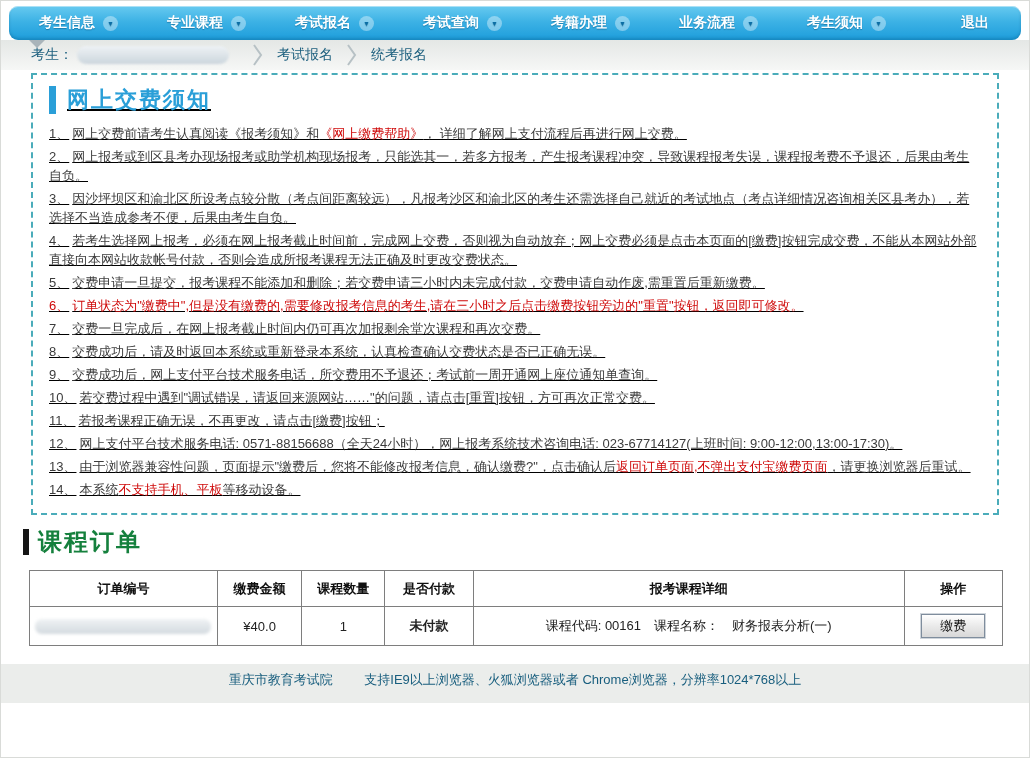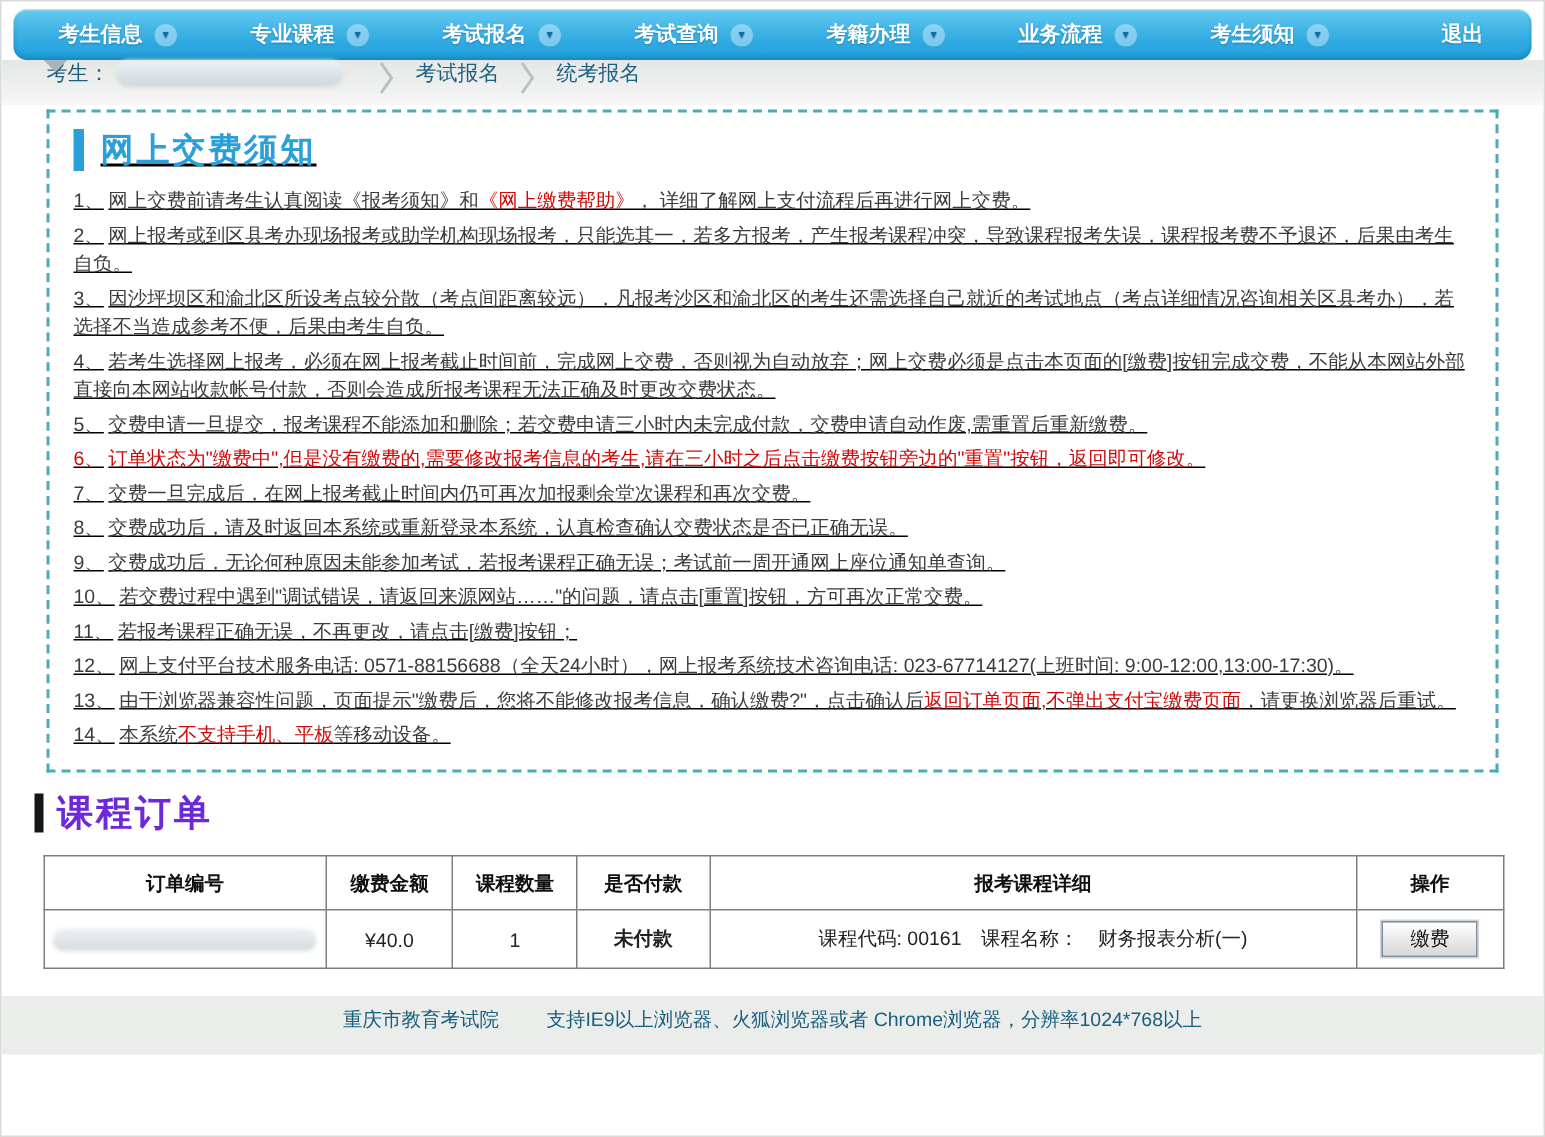--- a/index.html
+++ b/index.html
@@ -19,42 +19,42 @@
        display:flex;align-items:center;padding:0 30px;box-sizing:border-box;
        box-shadow:inset 0 1px 0 rgba(255,255,255,.45), inset 0 -2px 3px rgba(0,70,110,.25);}
   .nav-item{display:flex;align-items:center;gap:8px;color:#fff;font-weight:bold;font-size:14px;
             margin-right:49px;cursor:pointer;text-shadow:0 1px 1px rgba(0,70,110,.45);white-space:nowrap;}
   .nav-item.nav-logout{margin-left:auto;margin-right:2px;}
   .nav-caret{width:15px;height:15px;border-radius:50%;background:rgba(255,255,255,.38);
              color:#0b6ea5;font-size:7px;display:flex;align-items:center;justify-content:center;line-height:1;}
 
   
   .breadcrumb{position:relative;height:30px;background:linear-gradient(#e4e7e5,#f6f7f6);
-              display:flex;align-items:flex-start;padding-left:30px;font-size:14px;color:#1c5f7e;}
+              display:flex;align-items:center;padding-left:30px;font-size:14px;color:#1c5f7e;}
   .bc-pointer{position:absolute;left:28px;top:0;width:0;height:0;
               border-left:8px solid transparent;border-right:8px solid transparent;border-top:8px solid #a9b4ba;}
   .crumb-blob{width:152px;height:18px;border-radius:9px;margin:0 10px 0 4px;
               background:linear-gradient(#eef2f5,#ccd6dd);filter:blur(1.3px);}
   .crumb-sep{margin:0 14px;display:flex;align-items:center;}
   .crumb-label{white-space:nowrap;}
 
   
   .notice-box{margin:3px 30px 0;border:2px dashed #4aacba;background:#fff;padding:8px 16px 10px;text-decoration:underline;}
   .notice-title-row{display:flex;align-items:center;gap:11px;margin:2px 0 9px;}
   .notice-title-bar{width:7px;height:28px;background:#2a9fd8;}
   .notice-title{font-size:22px;font-weight:bold;color:#2a9fd8;letter-spacing:2px;}
   .notice-item{font-size:13px;color:#3c3c3c;line-height:19px;margin-bottom:4px;}
   .notice-item .num{margin-right:3px;}
   .red{color:#cf0a0a;}
   .notice-item.red-all{color:#cf0a0a;}
 
   
   .order-title-row{display:flex;align-items:center;gap:9px;margin:11px 0 0 22px;}
   .order-title-bar{width:6px;height:26px;background:#161616;}
-  .order-title{font-size:24px;font-weight:bold;color:#6d28d9;font-family:"Liberation Serif",serif;letter-spacing:2px;}
+  .order-title{font-size:24px;font-weight:bold;color:#15803d;font-family:"Liberation Serif",serif;letter-spacing:2px;}
   .order-table{margin:12px 28px 0;width:974px;border-collapse:collapse;font-size:13px;table-layout:fixed;}
   .order-table th,.order-table td{border:1px solid #7e7e7e;text-align:center;padding:0 4px;overflow:hidden;}
   .order-table th{height:35px;font-weight:bold;color:#101010;}
   .order-table td{height:38px;color:#222;}
   .order-blob{width:176px;height:15px;margin:0 auto;border-radius:7px;
               background:linear-gradient(#eff2f4,#d3dadf);filter:blur(1.5px);}
   .status-unpaid{color:#c00000;font-weight:bold;}
   .pay-btn{width:64px;height:24px;font-size:13px;font-family:"Liberation Sans",sans-serif;color:#111;
            background:linear-gradient(#ffffff,#ececec 45%,#d8d8d8);border:1px solid #7f8d9d;
            box-shadow:0 0 0 1px #cfd5db;cursor:pointer;}
@@ -129,21 +129,21 @@
     </div>
     <div>
         <div class="notice-item"><span class="num">1、</span><span>网上交费前请考生认真阅读《报考须知》和</span><span class="red">《网上缴费帮助》</span><span>， 详细了解网上支付流程后再进行网上交费。</span></div>
         <div class="notice-item"><span class="num">2、</span><span>网上报考或到区县考办现场报考或助学机构现场报考，只能选其一，若多方报考，产生报考课程冲突，导致课程报考失误，课程报考费不予退还，后果由考生自负。</span></div>
         <div class="notice-item"><span class="num">3、</span><span>因沙坪坝区和渝北区所设考点较分散（考点间距离较远），凡报考沙区和渝北区的考生还需选择自己就近的考试地点（考点详细情况咨询相关区县考办），若选择不当造成参考不便，后果由考生自负。</span></div>
         <div class="notice-item"><span class="num">4、</span><span>若考生选择网上报考，必须在网上报考截止时间前，完成网上交费，否则视为自动放弃；网上交费必须是点击本页面的[缴费]按钮完成交费，不能从本网站外部直接向本网站收款帐号付款，否则会造成所报考课程无法正确及时更改交费状态。</span></div>
         <div class="notice-item"><span class="num">5、</span><span>交费申请一旦提交，报考课程不能添加和删除；若交费申请三小时内未完成付款，交费申请自动作废,需重置后重新缴费。</span></div>
         <div class="notice-item red-all"><span class="num red">6、</span><span class="red">订单状态为"缴费中",但是没有缴费的,需要修改报考信息的考生,请在三小时之后点击缴费按钮旁边的"重置"按钮，返回即可修改。</span></div>
         <div class="notice-item"><span class="num">7、</span><span>交费一旦完成后，在网上报考截止时间内仍可再次加报剩余堂次课程和再次交费。</span></div>
         <div class="notice-item"><span class="num">8、</span><span>交费成功后，请及时返回本系统或重新登录本系统，认真检查确认交费状态是否已正确无误。</span></div>
-        <div class="notice-item"><span class="num">9、</span><span>交费成功后，无论何种原因未能参加考试，若报考课程正确无误；考试前一周开通网上座位通知单查询。</span></div>
+        <div class="notice-item"><span class="num">9、</span><span>交费成功后，网上支付平台技术服务电话，所交费用不予退还；考试前一周开通网上座位通知单查询。</span></div>
         <div class="notice-item"><span class="num">10、</span><span>若交费过程中遇到"调试错误，请返回来源网站……"的问题，请点击[重置]按钮，方可再次正常交费。</span></div>
         <div class="notice-item"><span class="num">11、</span><span>若报考课程正确无误，不再更改，请点击[缴费]按钮；</span></div>
         <div class="notice-item"><span class="num">12、</span><span>网上支付平台技术服务电话: 0571-88156688（全天24小时），网上报考系统技术咨询电话: 023-67714127(上班时间: 9:00-12:00,13:00-17:30)。</span></div>
         <div class="notice-item"><span class="num">13、</span><span>由于浏览器兼容性问题，页面提示"缴费后，您将不能修改报考信息，确认缴费?"，点击确认后</span><span class="red">返回订单页面,不弹出支付宝缴费页面</span><span>，请更换浏览器后重试。</span></div>
         <div class="notice-item"><span class="num">14、</span><span>本系统</span><span class="red">不支持手机、平板</span><span>等移动设备。</span></div>
       </div>
   </div>
 
   <div class="order-title-row">
     <div class="order-title-bar"></div>

